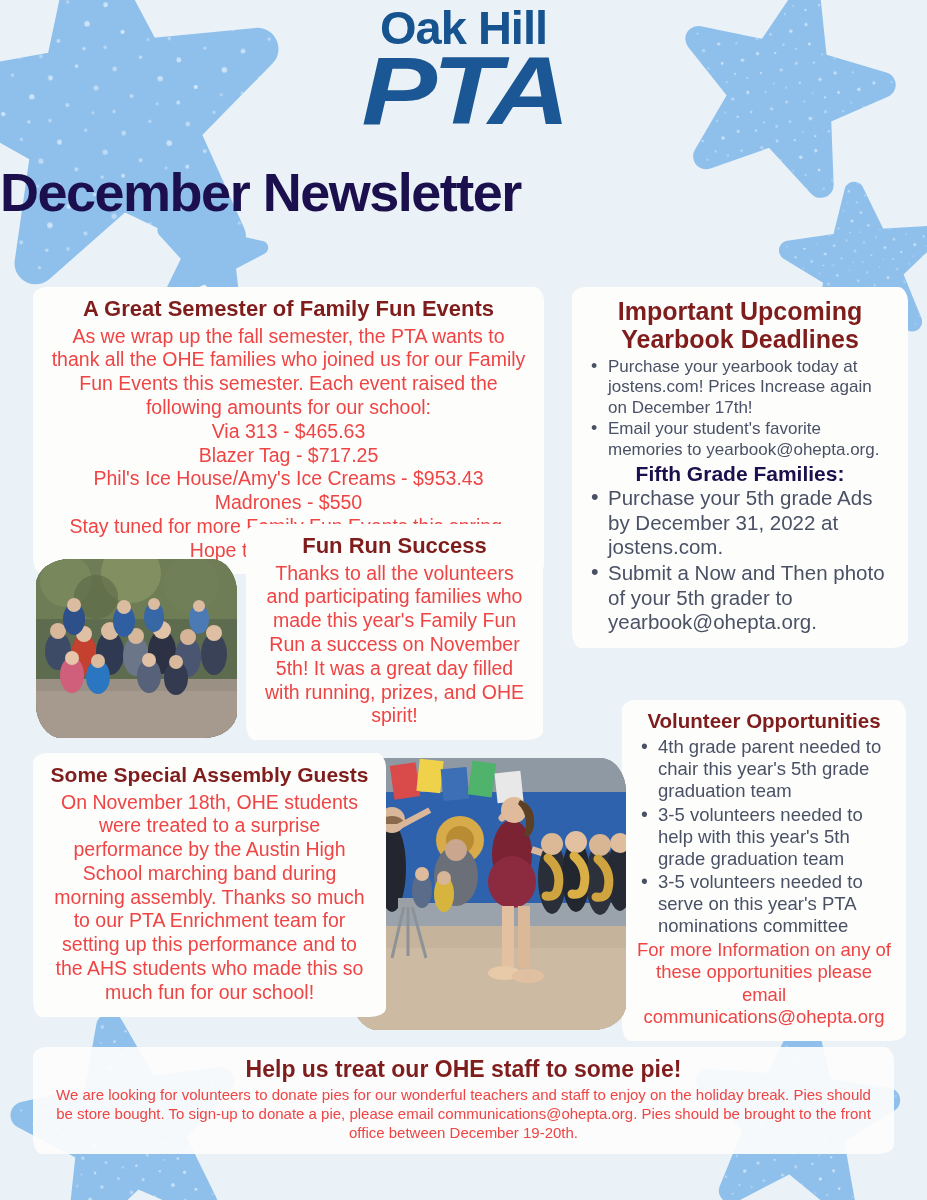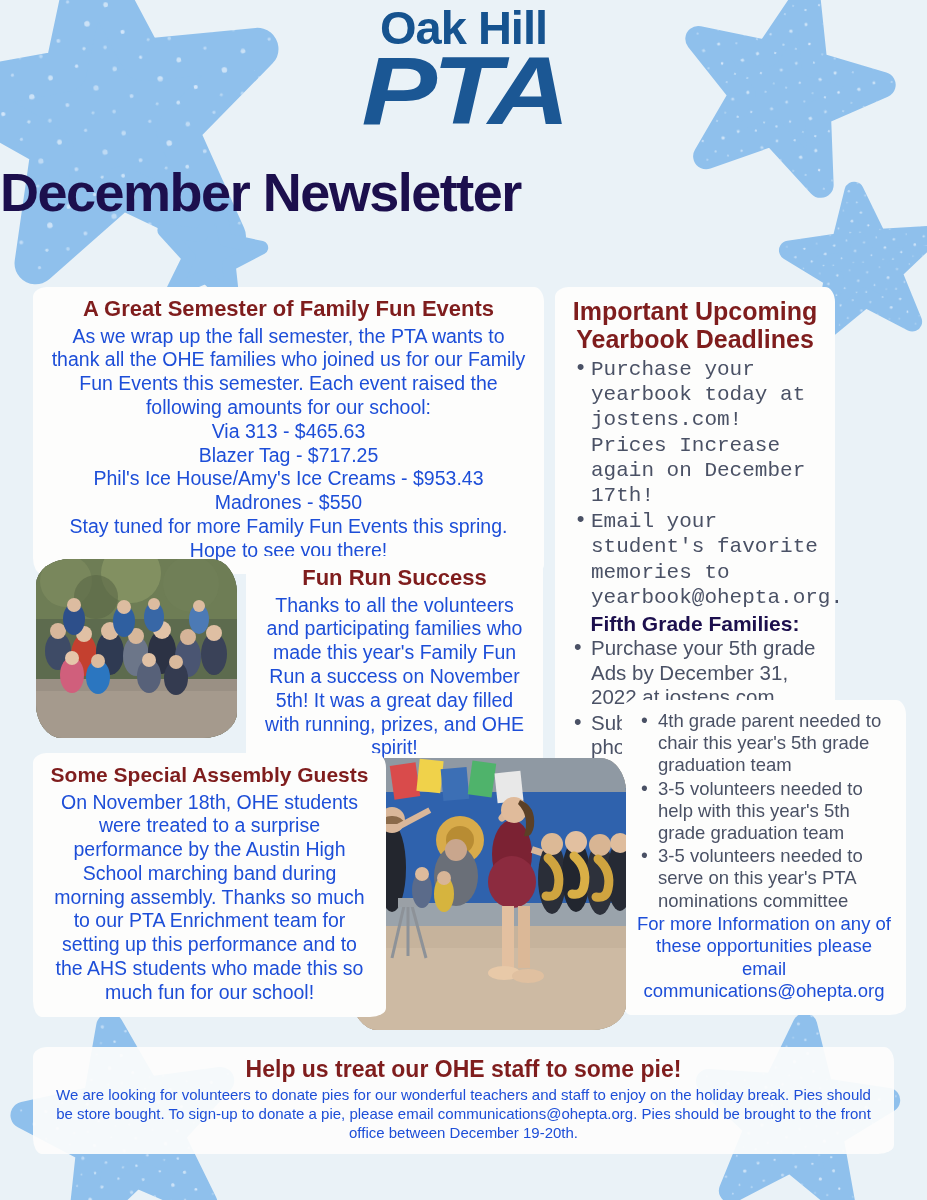--- a/index.html
+++ b/index.html
@@ -77,21 +77,21 @@
   }
 
   .card-title {
     color: #7f1d1d;
     font-weight: bold;
     text-align: center;
     line-height: 1.12;
   }
 
   .card-body {
-    color: #1d4ed8;
+    color: #ef4444;
     text-align: center;
     line-height: 1.22;
   }
 
   ul.bullets {
     list-style: none;
     margin: 0;
     padding: 0;
     color: #4a5165;
   }
@@ -112,22 +112,22 @@
 
   .subhead {
     color: #1c0f4d;
     font-weight: bold;
     text-align: center;
     line-height: 1.2;
   }
 
   
   #card-family-fun   { left: 33px;  top: 287px;  width: 511px; }
-  #card-yearbook     { left: 555px; top: 287px;  width: 280px; }
-  #card-funrun       { left: 246px; top: 556px;  width: 297px; }
+  #card-yearbook     { left: 572px; top: 287px;  width: 336px; }
+  #card-funrun       { left: 246px; top: 524px;  width: 297px; }
   #card-volunteer    { left: 622px; top: 700px;  width: 284px; }
   #card-assembly     { left: 33px;  top: 753px;  width: 353px; }
   #card-pie          { left: 33px;  top: 1047px; width: 861px; background: rgba(253,253,252,0.93); }
 
   
   .photo {
     position: absolute;
     z-index: 2;
     overflow: hidden;
     border-radius: 34px 26px 34px 26px / 26px 34px 26px 34px;
@@ -202,21 +202,21 @@
   <div class="card-body" style="font-size:19.5px;">As we wrap up the fall semester, the PTA wants to thank all the OHE families who joined us for our Family Fun Events this semester.  Each event raised the following amounts for our school:</div>
   <div class="card-body" style="font-size:19.5px;">Via 313 - $465.63</div>
   <div class="card-body" style="font-size:19.5px;">Blazer Tag - $717.25</div>
   <div class="card-body" style="font-size:19.5px;">Phil's Ice House/Amy's Ice Creams - $953.43</div>
   <div class="card-body" style="font-size:19.5px;">Madrones - $550</div>
   <div class="card-body" style="font-size:19.5px;">Stay tuned for more Family Fun Events this spring.  Hope to see you there!</div>
 </div>
 
 <div class="card" id="card-yearbook">
   <div class="card-title" style="font-size:25px;margin-bottom:4px;">Important Upcoming Yearbook Deadlines</div>
-  <ul class="bullets" style="font-size:21px;font-family:Liberation Mono, monospace;">
+  <ul class="bullets" style="font-size:17px;">
     <li>Purchase your yearbook today at jostens.com! Prices Increase again on December 17th!</li>
     <li>Email your student's favorite memories to yearbook@ohepta.org.</li>
   </ul>
   <div class="subhead" style="font-size:21px;margin:1px 0 0 0;">Fifth Grade Families:</div>
   <ul class="bullets" style="font-size:20.5px;">
     <li>Purchase your 5th grade Ads by December 31, 2022 at jostens.com.</li>
     <li>Submit a Now and Then photo of your 5th grader to yearbook@ohepta.org.</li>
   </ul>
 </div>
 
@@ -265,20 +265,21 @@
     </g>
   </svg>
 </div>
 
 <div class="card" id="card-funrun">
   <div class="card-title" style="font-size:22px;margin-bottom:3px;">Fun Run Success</div>
   <div class="card-body" style="font-size:19.5px;">Thanks to all the volunteers and participating families who made this year's Family Fun Run a success on November 5th!   It was a great day filled with running, prizes, and OHE spirit!</div>
 </div>
 
 <div class="card" id="card-volunteer">
+  <div class="card-title" style="font-size:20.5px;margin-bottom:3px;">Volunteer Opportunities</div>
   <ul class="bullets" style="font-size:18.5px;">
     <li>4th grade parent needed to chair this year's 5th grade graduation team</li>
     <li>3-5 volunteers needed to help with this year's 5th grade graduation team</li>
     <li>3-5 volunteers needed to serve on this year's PTA nominations committee</li>
   </ul>
   <div class="card-body" style="font-size:18.5px;">For more Information on any of these opportunities please email communications@ohepta.org</div>
 </div>
 
 <div class="photo" id="photo-band">
   <svg viewBox="0 0 274 272" preserveAspectRatio="none">

